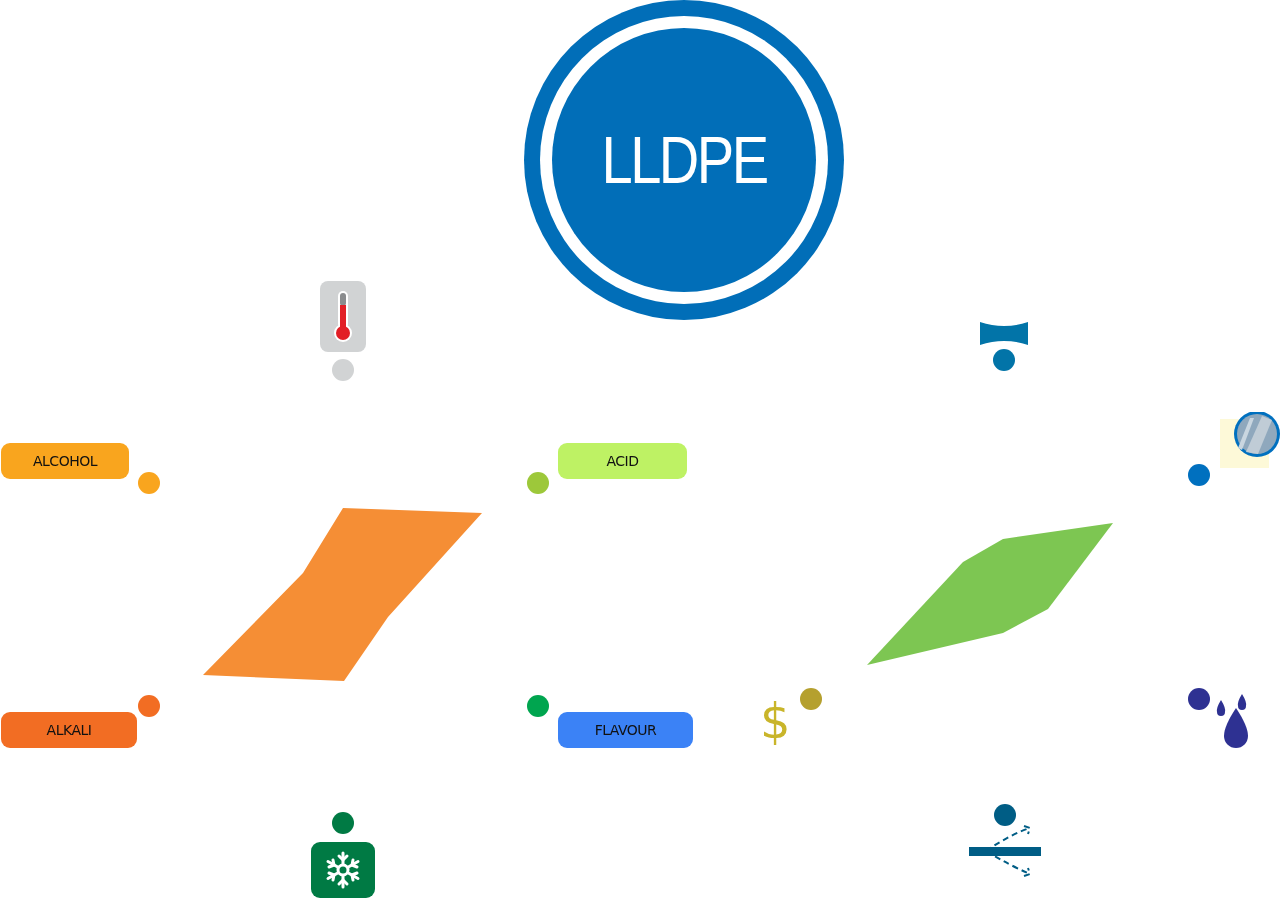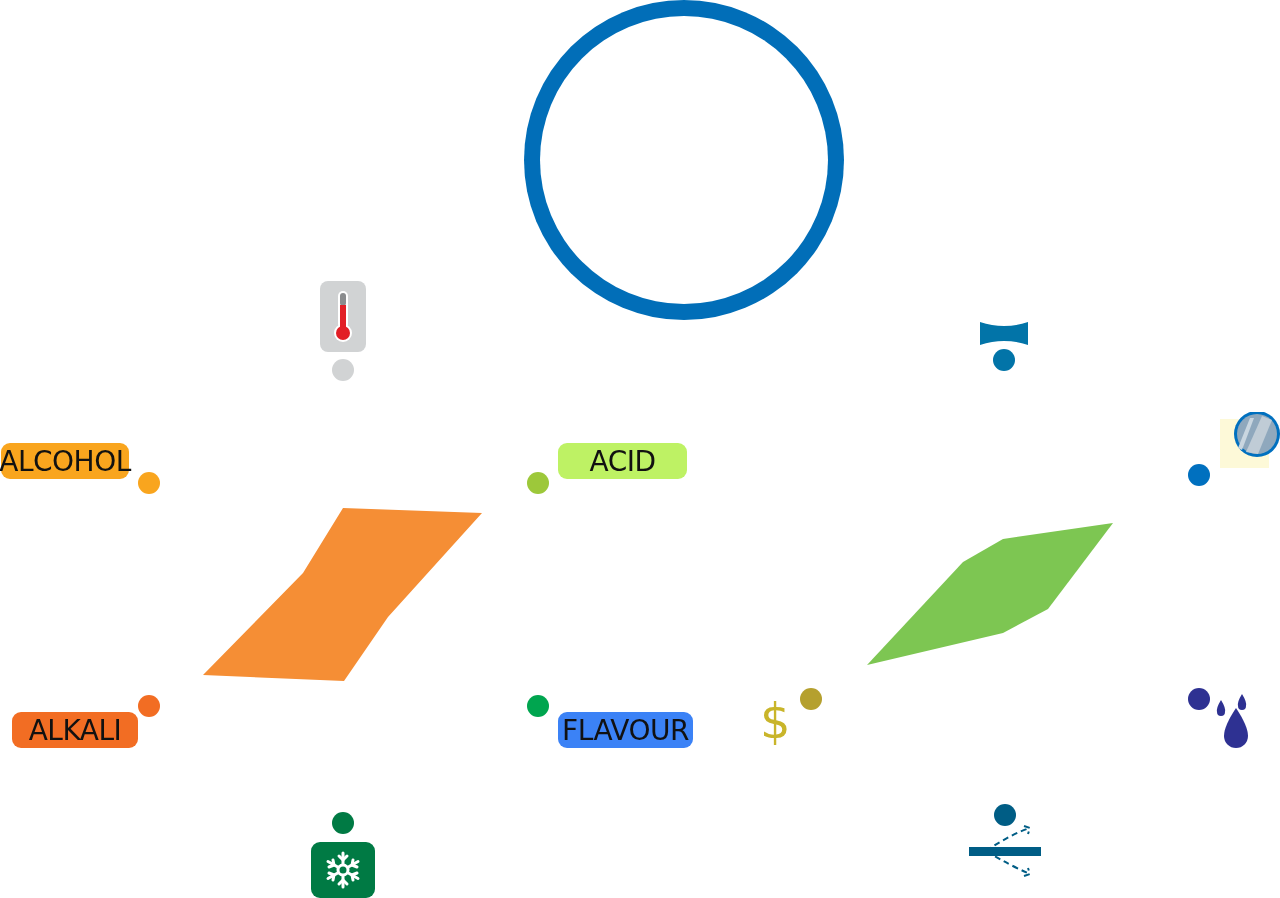--- a/index.html
+++ b/index.html
@@ -2,21 +2,21 @@
 <html><head>
 <meta charset="utf-8">
 <style>
   html, body { margin: 0; padding: 0; background: #ffffff; }
   body { width: 1280px; height: 898px; position: relative; overflow: hidden; font-family: "Liberation Sans", sans-serif; }
   .abs { position: absolute; }
   .dot { position: absolute; border-radius: 50%; }
   .pill {
     position: absolute; height: 36px; border-radius: 9px;
     display: flex; align-items: center; justify-content: center;
-    font-family: "DejaVu Sans", sans-serif; font-size: 28px; color: #111;
+    font-family: "DejaVu Sans", sans-serif; font-size: 14px; color: #111;
     letter-spacing: -0.5px;
   }
   #hub {
     position: absolute; left: 524px; top: 0px; width: 320px; height: 320px;
     border-radius: 50%; background: #016eb8;
   }
   #hub .ring {
     position: absolute; left: 16px; top: 16px; width: 288px; height: 288px;
     border-radius: 50%; background: #ffffff;
   }
@@ -29,41 +29,44 @@
     color: #ffffff; font-family: "Liberation Sans Narrow", "Liberation Sans", sans-serif;
     font-size: 66px; letter-spacing: -3px; transform: scaleX(0.85);
   }
   svg.overlay { position: absolute; left: 0; top: 0; }
 </style>
 </head>
 <body>
 
 <div id="hub">
   <div class="ring"></div>
+  <div class="inner">
+    <span class="title">LLDPE</span>
+  </div>
 </div>
 
 <div class="abs" style="left:320px; top:281px; width:46px; height:100px;">
   <svg width="46" height="100">
     <rect x="0" y="0" width="46" height="71" rx="8" fill="#d1d3d4"></rect>
     <rect x="18" y="10" width="10" height="38" rx="5" fill="#ffffff"></rect>
     <circle cx="23" cy="52" r="9" fill="#ffffff"></circle>
     <rect x="20" y="12" width="6" height="13" rx="3" fill="#8a8c8e"></rect>
     <rect x="20" y="24" width="6" height="26" fill="#e21f26"></rect>
     <circle cx="23" cy="52" r="7" fill="#e21f26"></circle>
   </svg>
   <div class="dot" style="left:12px; top:78px; width:22px; height:22px; background:#d1d3d4;"></div>
 </div>
 
 <div class="pill" style="left:1px; top:443px; width:128px; background:#f9a51e;">ALCOHOL</div>
 <div class="dot" style="left:138px; top:472px; width:22px; height:22px; background:#f9a51e;"></div>
 
 <div class="pill" style="left:558px; top:443px; width:129px; background:#bef264;">ACID</div>
 <div class="dot" style="left:527px; top:472px; width:22px; height:22px; background:#9dc83a;"></div>
 
-<div class="pill" style="left:12px; top:712px; width:126px; background:#f26d23;">ALKALI</div>
+<div class="pill" style="left:1px; top:712px; width:136px; background:#f26d23;">ALKALI</div>
 <div class="dot" style="left:138px; top:695px; width:22px; height:22px; background:#f26d23;"></div>
 
 <div class="pill" style="left:558px; top:712px; width:135px; background:#3b82f6;">FLAVOUR</div>
 <div class="dot" style="left:527px; top:695px; width:22px; height:22px; background:#00a54f;"></div>
 
 <div class="abs" style="left:310px; top:812px; width:66px; height:86px;">
   <div class="dot" style="left:22px; top:0px; width:22px; height:22px; background:#007a44;"></div>
   <svg class="abs" style="left:1px; top:30px;" width="64" height="56">
     <rect x="0" y="0" width="64" height="56" rx="9" fill="#007a44"></rect>
     <g stroke="#ffffff" stroke-width="3" stroke-linecap="round" fill="none" transform="translate(32,28)">

